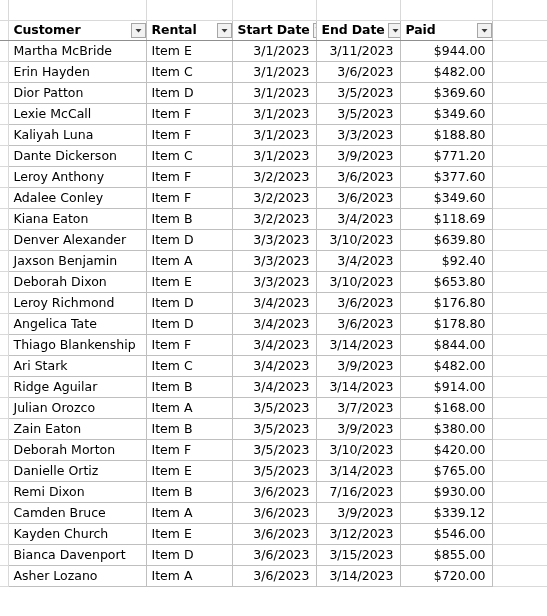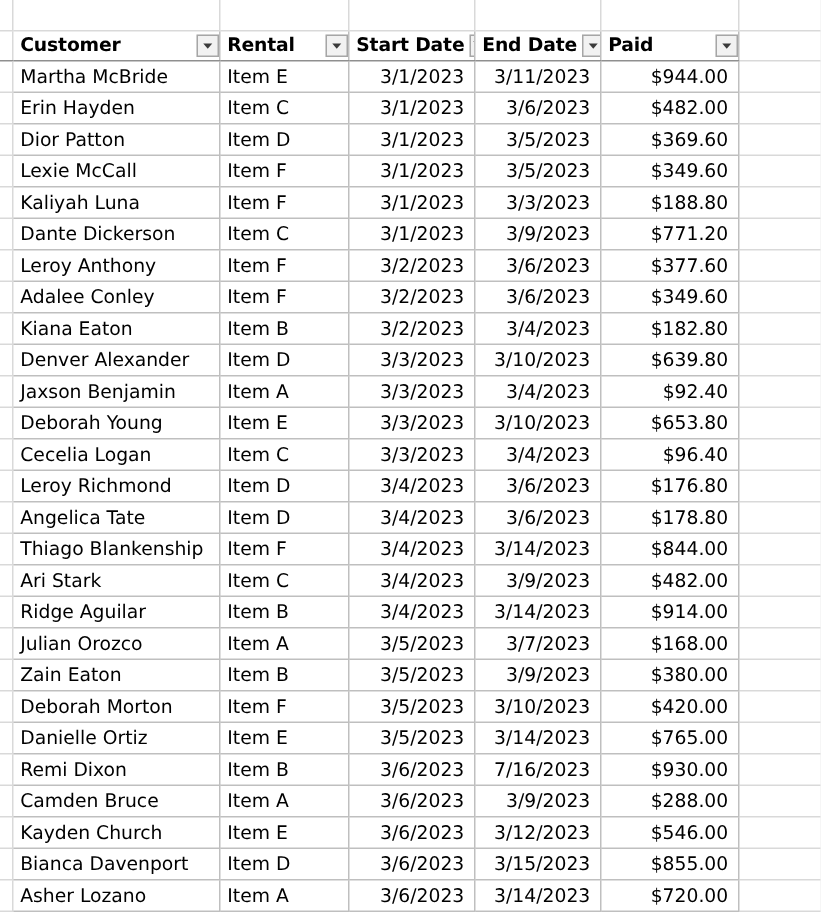--- a/index.html
+++ b/index.html
@@ -270,21 +270,21 @@
           <td class="tcell num">3/6/2023</td>
           <td class="tcell num">$349.60</td>
           <td class="cell-empty"></td>
         </tr>
         <tr>
           <td class="gutter"></td>
           <td class="tcell txt first-col">Kiana Eaton</td>
           <td class="tcell txt">Item B</td>
           <td class="tcell num">3/2/2023</td>
           <td class="tcell num">3/4/2023</td>
-          <td class="tcell num">$182.80</td>
+          <td class="tcell num">$118.69</td>
           <td class="cell-empty"></td>
         </tr>
         <tr>
           <td class="gutter"></td>
           <td class="tcell txt first-col">Denver Alexander</td>
           <td class="tcell txt">Item D</td>
           <td class="tcell num">3/3/2023</td>
           <td class="tcell num">3/10/2023</td>
           <td class="tcell num">$639.80</td>
           <td class="cell-empty"></td>
@@ -293,38 +293,29 @@
           <td class="gutter"></td>
           <td class="tcell txt first-col">Jaxson Benjamin</td>
           <td class="tcell txt">Item A</td>
           <td class="tcell num">3/3/2023</td>
           <td class="tcell num">3/4/2023</td>
           <td class="tcell num">$92.40</td>
           <td class="cell-empty"></td>
         </tr>
         <tr>
           <td class="gutter"></td>
-          <td class="tcell txt first-col">Deborah Young</td>
+          <td class="tcell txt first-col">Deborah Dixon</td>
           <td class="tcell txt">Item E</td>
           <td class="tcell num">3/3/2023</td>
           <td class="tcell num">3/10/2023</td>
           <td class="tcell num">$653.80</td>
           <td class="cell-empty"></td>
         </tr>
         <tr>
           <td class="gutter"></td>
-          <td class="tcell txt first-col">Cecelia Logan</td>
-          <td class="tcell txt">Item C</td>
-          <td class="tcell num">3/3/2023</td>
-          <td class="tcell num">3/4/2023</td>
-          <td class="tcell num">$96.40</td>
-          <td class="cell-empty"></td>
-        </tr>
-        <tr>
-          <td class="gutter"></td>
           <td class="tcell txt first-col">Leroy Richmond</td>
           <td class="tcell txt">Item D</td>
           <td class="tcell num">3/4/2023</td>
           <td class="tcell num">3/6/2023</td>
           <td class="tcell num">$176.80</td>
           <td class="cell-empty"></td>
         </tr>
         <tr>
           <td class="gutter"></td>
           <td class="tcell txt first-col">Angelica Tate</td>
@@ -405,21 +396,21 @@
           <td class="tcell num">7/16/2023</td>
           <td class="tcell num">$930.00</td>
           <td class="cell-empty"></td>
         </tr>
         <tr>
           <td class="gutter"></td>
           <td class="tcell txt first-col">Camden Bruce</td>
           <td class="tcell txt">Item A</td>
           <td class="tcell num">3/6/2023</td>
           <td class="tcell num">3/9/2023</td>
-          <td class="tcell num">$288.00</td>
+          <td class="tcell num">$339.12</td>
           <td class="cell-empty"></td>
         </tr>
         <tr>
           <td class="gutter"></td>
           <td class="tcell txt first-col">Kayden Church</td>
           <td class="tcell txt">Item E</td>
           <td class="tcell num">3/6/2023</td>
           <td class="tcell num">3/12/2023</td>
           <td class="tcell num">$546.00</td>
           <td class="cell-empty"></td>

